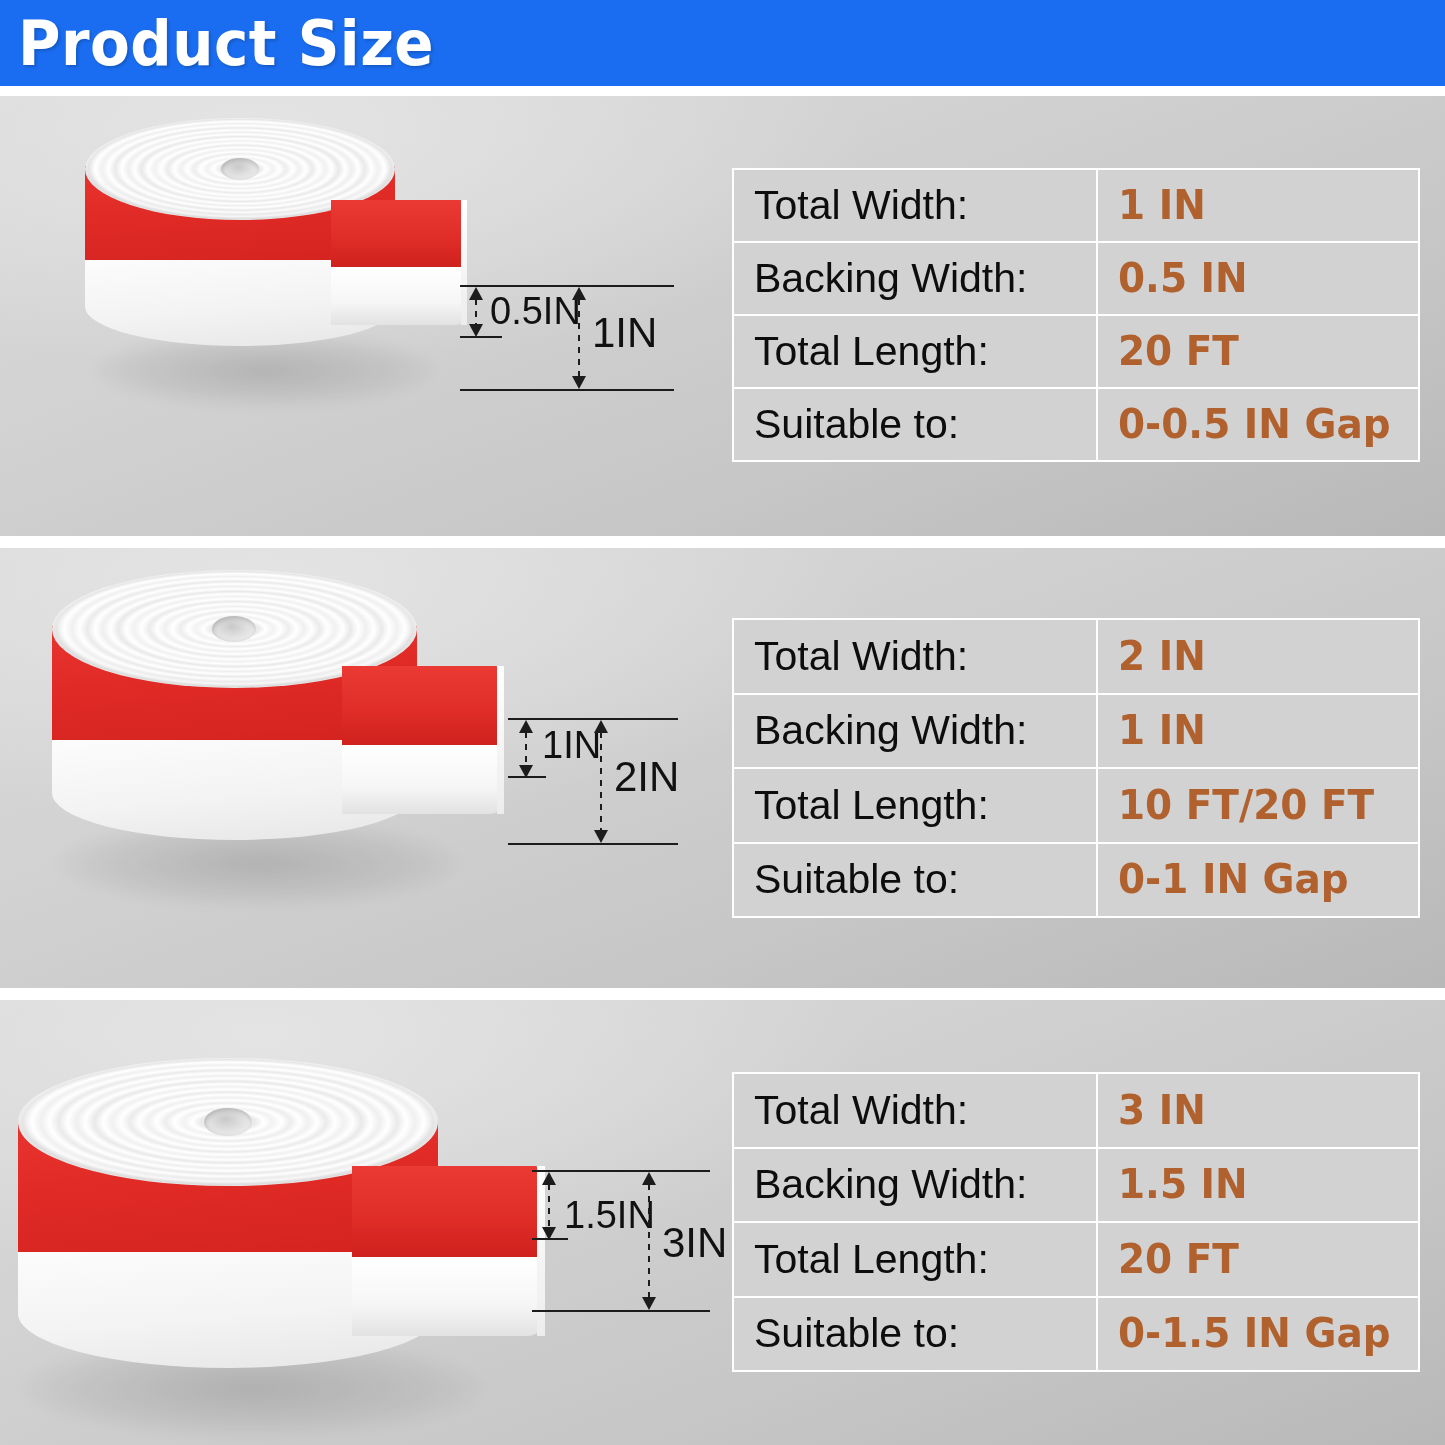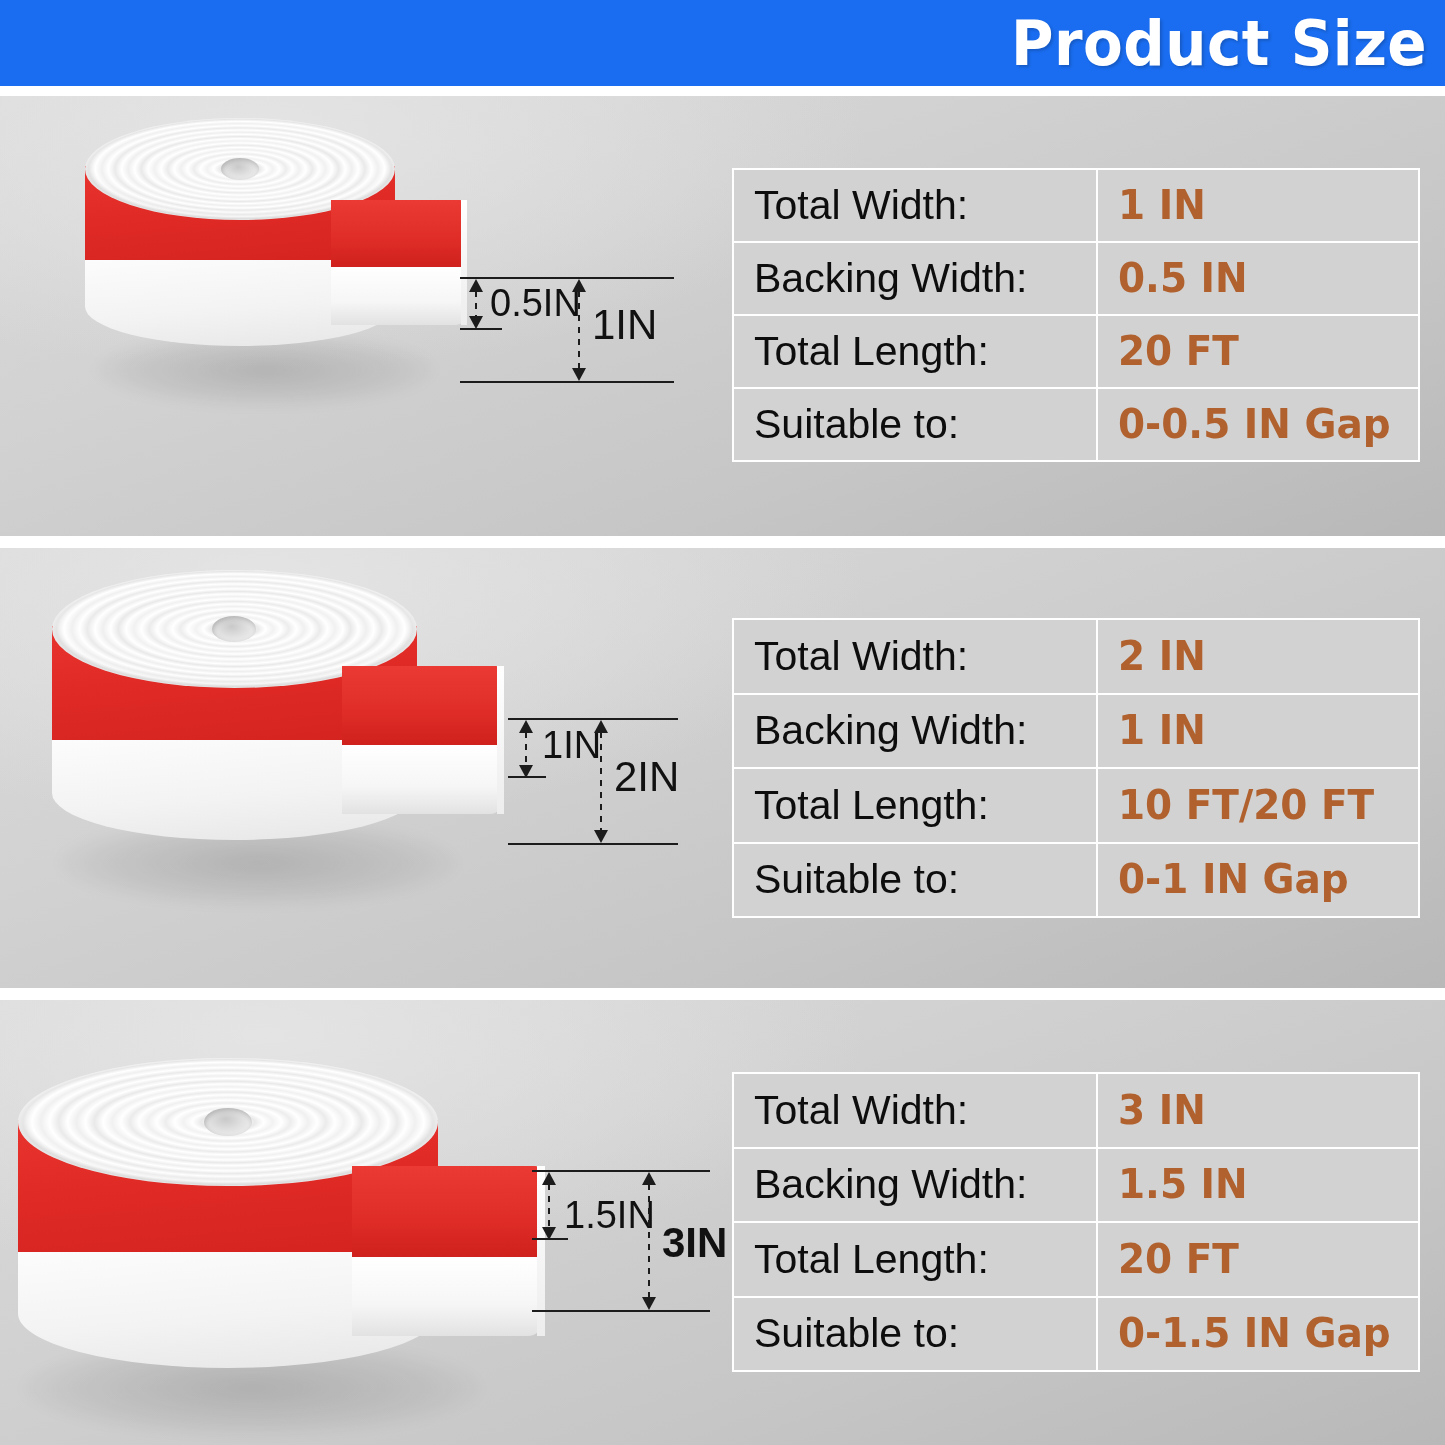--- a/index.html
+++ b/index.html
@@ -20,21 +20,21 @@
   }
 
   
   .header-banner {
     position: absolute;
     left: 0; top: 0;
     width: 1445px; height: 86px;
     background: #1a6df0;
     display: flex;
     align-items: center;
-    justify-content: flex-end;
+    justify-content: flex-start;
   }
   .header-title {
     color: #ffffff;
     font-family: "DejaVu Sans", sans-serif;
     font-weight: 700;
     font-size: 63px;
     letter-spacing: 0.5px;
     line-height: 1;
     transform: scaleX(0.92);
     text-shadow: 2px 2px 3px rgba(0,0,0,0.18);
@@ -231,21 +231,21 @@
       </div>
       <div class="coil-hole" style="left:136px; top:40px; width:38px; height:22px;"></div>
 
       <div class="tail" style="left:246px; top:82px; width:135px; height:125px; border-radius:0 6px 10px 0;">
         <div class="tail-red" style="height:67px;"></div>
         <div class="tail-white" style="height:58px;"></div>
       </div>
       <div class="tail-edge" style="left:376px; top:82px; width:6px; height:125px;"></div>
     </div>
 
-    <div class="dim" style="left:450px; top:0px; width:230px; height:340px;">
+    <div class="dim" style="left:450px; top:8px; width:230px; height:340px;">
       <div class="dim-ext-line" style="left:10px; top:181px; width:214px;"></div>
       <div class="dim-ext-line" style="left:10px; top:285px; width:214px;"></div>
       <div class="dim-stub" style="left:10px; top:232px; width:42px;"></div>
 
       <div class="dim-arrow-col" style="left:25px; top:183px; height:50px;">
         <div class="arrow-up"></div>
         <div class="dim-dash" style="top:12px; height:26px;"></div>
         <div class="arrow-down"></div>
       </div>
       <div class="dim-label" style="left:40px; top:188px;">0.5IN</div>
@@ -374,21 +374,21 @@
         <div class="dim-dash" style="top:12px; height:44px;"></div>
         <div class="arrow-down"></div>
       </div>
       <div class="dim-label" style="left:40px; top:180px;margin-top:16px;">1.5IN</div>
 
       <div class="dim-arrow-col" style="left:124px; top:172px; height:138px;">
         <div class="arrow-up"></div>
         <div class="dim-dash" style="top:12px; height:114px;"></div>
         <div class="arrow-down"></div>
       </div>
-      <div class="dim-label big" style="left:138px; top:222px;font-weight:bold;">3IN</div>
+      <div class="dim-label big" style="left:138px; top:222px;">3IN</div>
     </div>
 
     <div class="spec-table" style="left:732px; top:72px; width:688px; height:300px;">
       <table>
         <tbody>
             <tr>
           <td class="col-label"><span class="spec-label">Total Width:</span></td>
           <td class="col-value"><span class="spec-value">3 IN</span></td>
         </tr>
         <tr>

